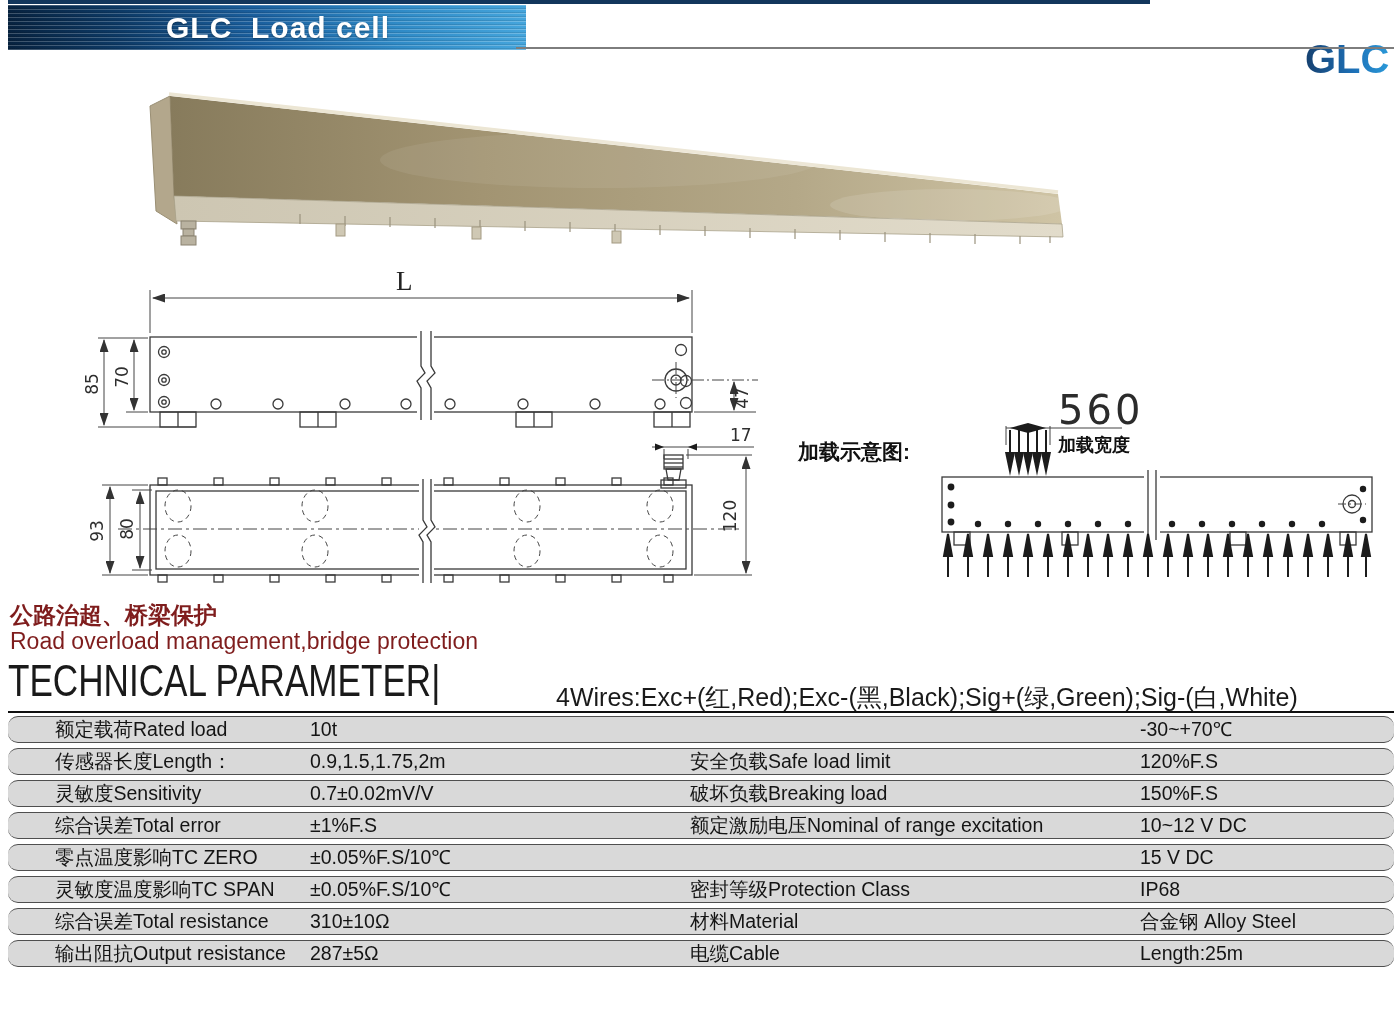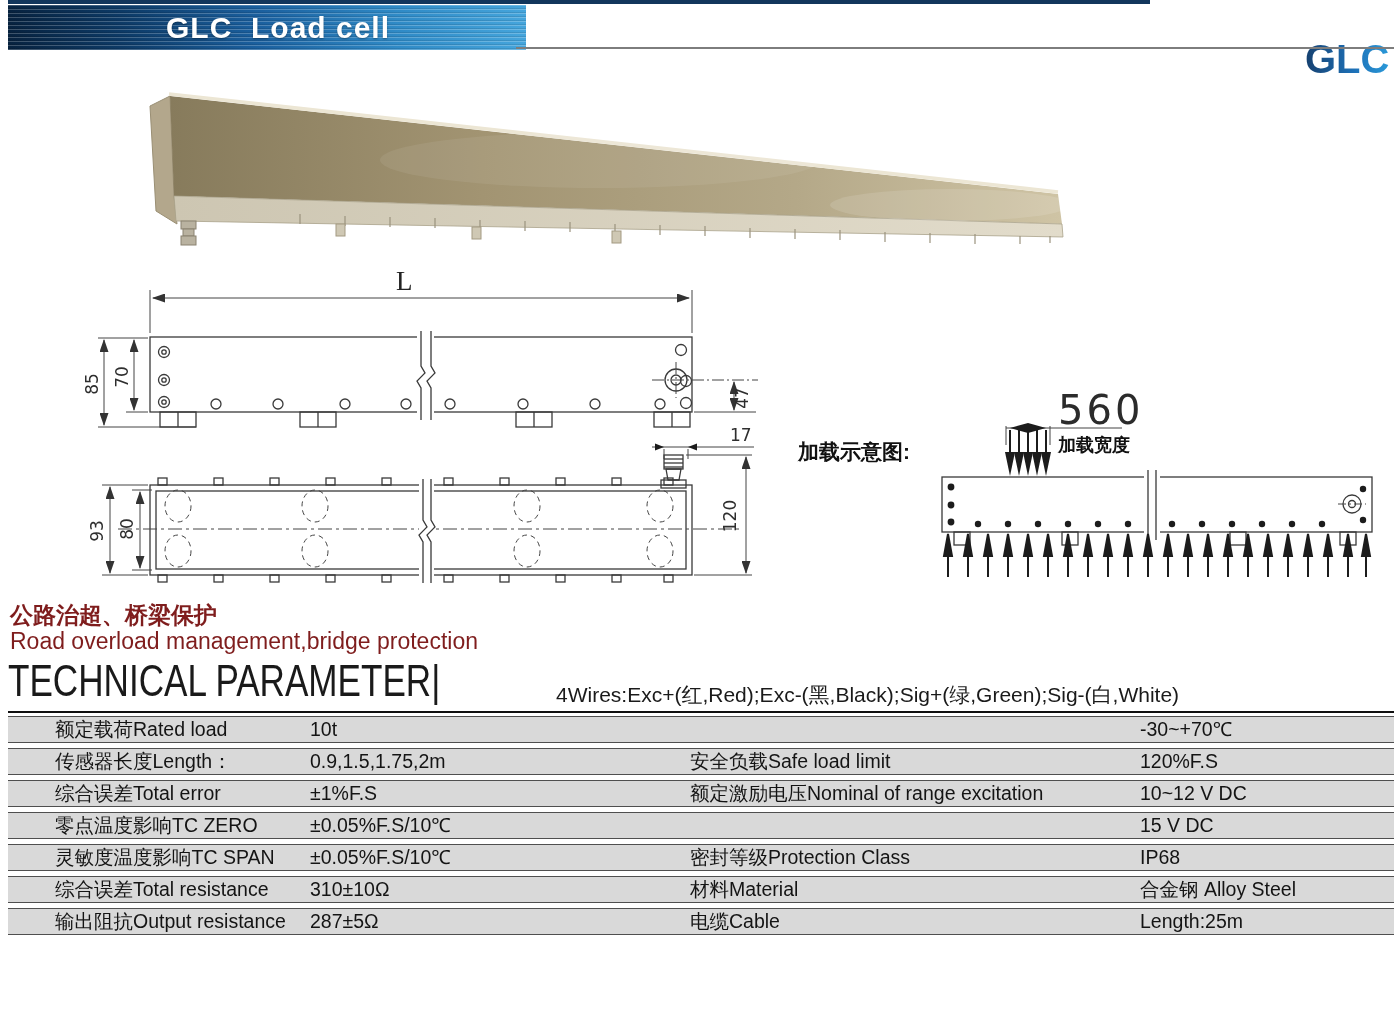--- a/index.html
+++ b/index.html
@@ -32,26 +32,26 @@
   .ltxt{font-family:"Liberation Serif",serif;font-size:27px;fill:#222;}
   .cnlabel{font-size:21px;font-weight:bold;fill:#111;font-family:"Liberation Sans",sans-serif;}
   .cnsmall{font-size:18px;font-weight:bold;fill:#111;font-family:"Liberation Sans",sans-serif;}
   .solid{fill:#1c1c1c;stroke:none;}
 
   
   .cn-line{position:absolute;left:10px;top:600px;font-size:23px;font-weight:bold;color:#7f1d1d;}
   .en-line{position:absolute;left:10px;top:628px;font-size:23px;color:#7f1d1d;}
   .tech-head{position:absolute;left:8px;top:655px;font-size:45px;color:#1a1a1a;white-space:nowrap;}
   .tech-head .squeeze{display:inline-block;transform:scaleX(.78);transform-origin:0 50%;letter-spacing:0;}
-  .wires{position:absolute;left:556px;top:681px;font-size:21px;color:#1a1a1a;white-space:nowrap;}
+  .wires{position:absolute;left:556px;top:681px;font-size:25px;color:#1a1a1a;white-space:nowrap;}
 
   
   .param-table{position:absolute;left:8px;top:711px;width:1386px;border-top:2px solid #101010;padding-top:3px;}
   .t-row{position:relative;height:25px;background:#d9d9d9;
-         border-top:1px solid #4f4f4f;border-bottom:1px solid #4f4f4f;margin-bottom:5px;}
+         border-top:1px solid #4f4f4f;border-bottom:1px solid #4f4f4f;margin-bottom:5px;border-radius:10px;}
   .t-row span{position:absolute;top:0;line-height:25px;font-size:19.5px;color:#141414;white-space:pre;}
   .cl1{left:47px}.cl2{left:302px}.cl3{left:682px}.cl4{left:1132px}
 </style>
 </head>
 <body>
 
 <div class="page">
 
   <div class="top-line"></div>
   <div class="title-bar">
@@ -379,20 +379,26 @@
       <span class="cl2">10t</span>
       <span class="cl4">-30~+70℃</span>
     </div>
     <div class="t-row">
       <span class="cl1">传感器长度Length：</span>
       <span class="cl2">0.9,1.5,1.75,2m</span>
       <span class="cl3">安全负载Safe load limit</span>
       <span class="cl4">120%F.S</span>
     </div>
     <div class="t-row">
+      <span class="cl1">灵敏度Sensitivity</span>
+      <span class="cl2">0.7±0.02mV/V</span>
+      <span class="cl3">破坏负载Breaking load</span>
+      <span class="cl4">150%F.S</span>
+    </div>
+    <div class="t-row">
       <span class="cl1">综合误差Total error</span>
       <span class="cl2">±1%F.S</span>
       <span class="cl3">额定激励电压Nominal of range excitation</span>
       <span class="cl4">10~12 V DC</span>
     </div>
     <div class="t-row">
       <span class="cl1">零点温度影响TC ZERO</span>
       <span class="cl2">±0.05%F.S/10℃</span>
       <span class="cl4">15 V DC</span>
     </div>

